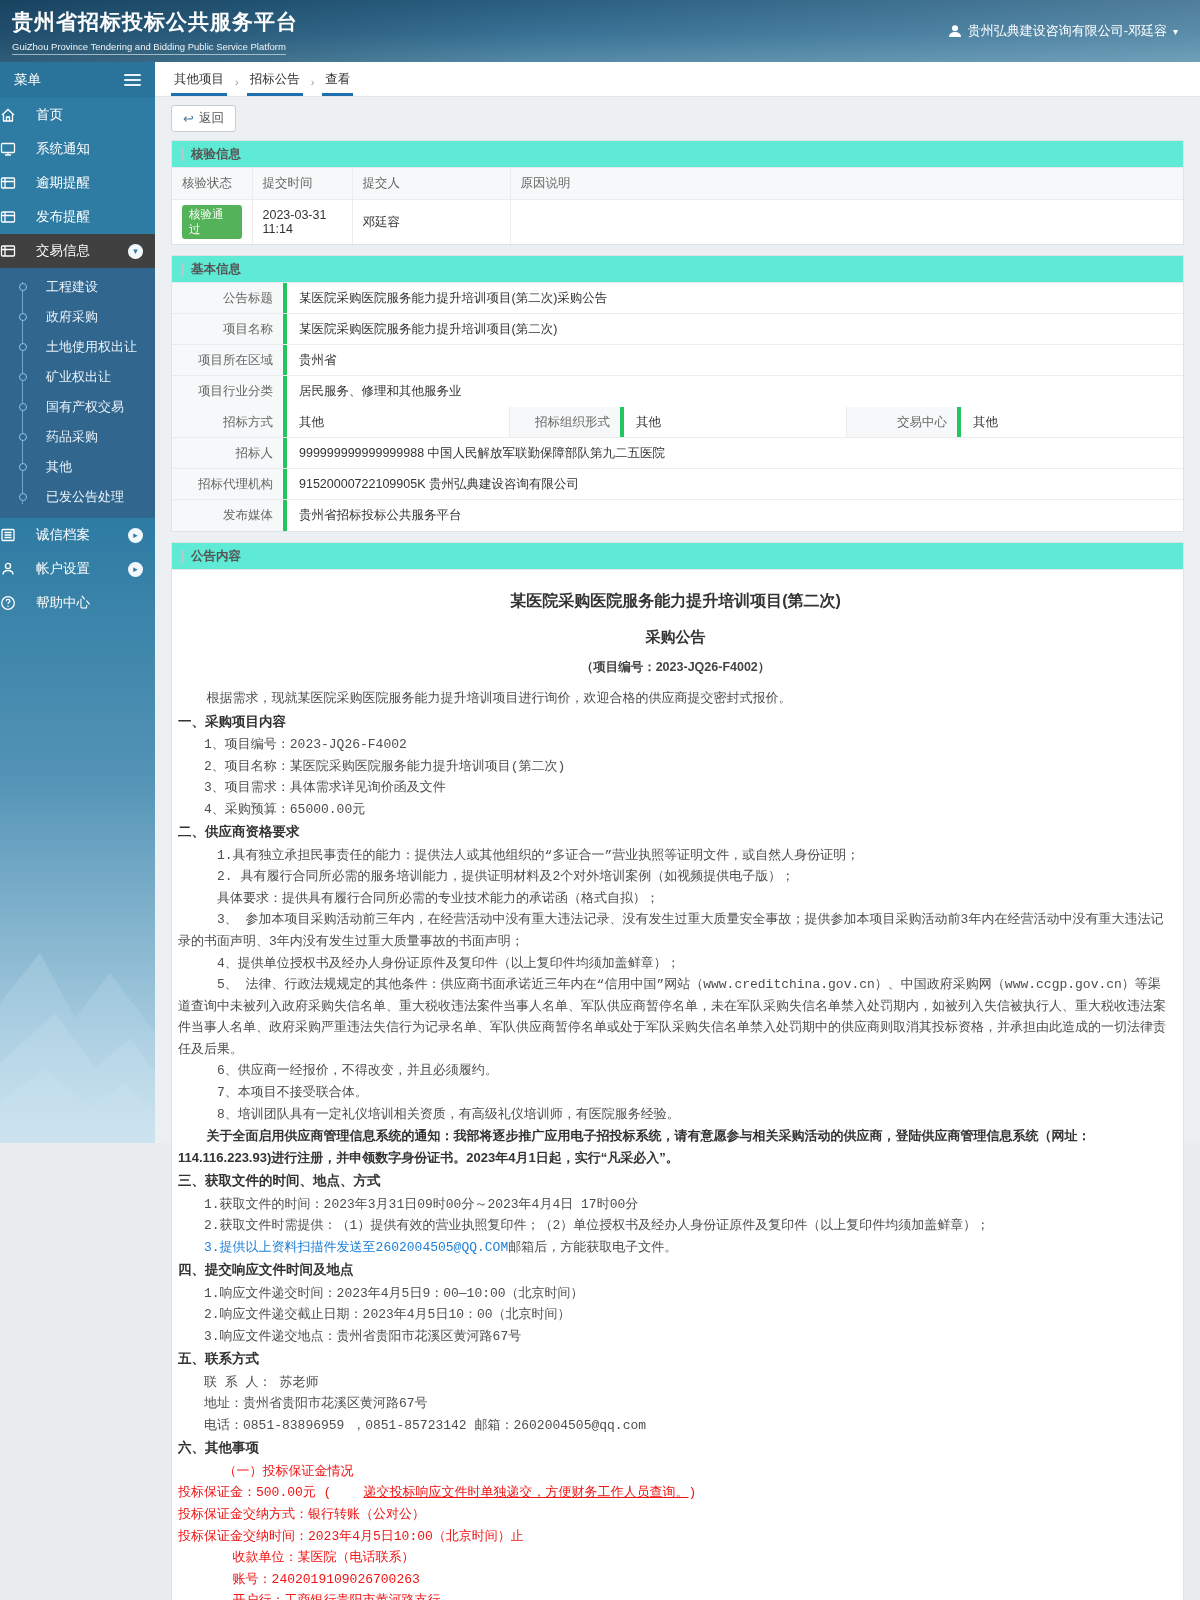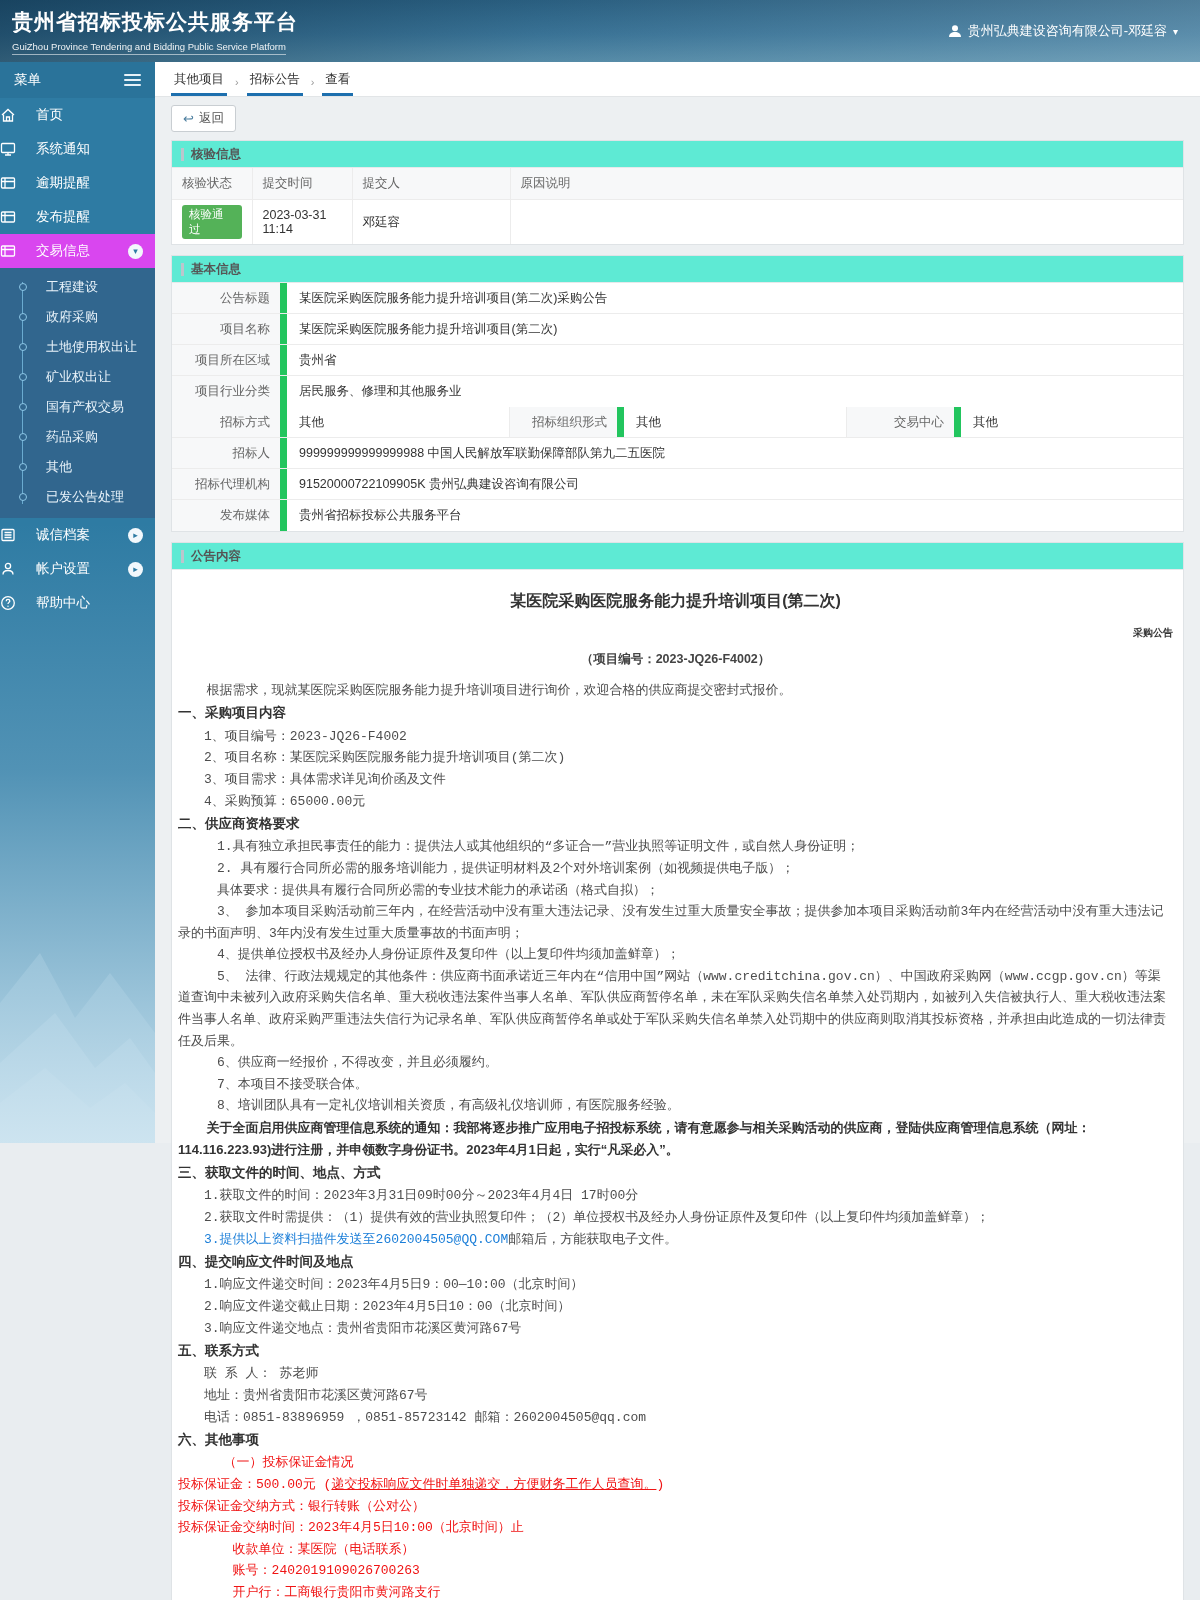--- a/index.html
+++ b/index.html
@@ -31,21 +31,21 @@
   .sidebar::after{ content:''; position:absolute; left:0; right:0; bottom:0; height:620px; pointer-events:none;
     background:linear-gradient(180deg, rgba(46,123,163,0) 0%, rgba(125,175,203,.45) 40%, rgba(176,210,228,.85) 78%, rgba(205,228,240,.95) 100%); }
   .mountains{ position:absolute; bottom:0; left:0; pointer-events:none; }
   .menu-head{ height:36px; display:flex; align-items:center; justify-content:space-between;
     padding:0 14px; font-size:13.5px; background:rgba(0,30,50,.08); }
   .burger{ display:flex; flex-direction:column; gap:3px; cursor:pointer; }
   .burger span{ width:17px; height:2px; background:#e8f2f8; border-radius:1px; }
   .nav-item{ height:34px; display:flex; align-items:center; gap:20px; padding-left:0;
     font-size:13.5px; cursor:pointer; position:relative; z-index:1; }
   .nav-item svg{ flex-shrink:0; }
-  .nav-item.active{ background:#d946ef; }
+  .nav-item.active{ background:#404040; }
   .chev{ margin-left:auto; margin-right:12px; width:15px; height:15px; border-radius:50%;
     background:#f2f8fc; color:#2e7ba3; font-size:9px; line-height:15px; text-align:center; font-weight:bold; }
   .submenu{ background:#31668e; position:relative; padding:4px 0 6px; z-index:1; }
   .submenu::before{ content:''; position:absolute; left:22px; top:14px; bottom:14px; width:1px; background:rgba(125,195,230,.75); }
   .sub-item{ height:30px; line-height:30px; padding-left:46px; font-size:13px; color:#e9f3fa; cursor:pointer; position:relative; }
   .sub-item::before{ content:''; position:absolute; left:19px; top:50%; margin-top:-4px; width:6px; height:6px;
     border:1px solid #8cc6e6; border-radius:50%; background:#31668e; }
 
   
   .main{ flex:1; display:flex; flex-direction:column; background:#edf0f2; min-width:0; }
@@ -69,41 +69,41 @@
   .vtable td{ font-size:12.5px; color:#333; padding:5px 10px; border:1px solid #ececec; height:30px; }
   .vtable th:first-child,.vtable td:first-child{ border-left:none; }
   .vtable th:last-child,.vtable td:last-child{ border-right:none; }
   .vtable td{ border-bottom:none; }
   .badge-ok{ display:inline-block; background:#54b258; color:#fff; font-size:11.5px; padding:2px 7px; border-radius:3px; }
 
   
   .brow{ display:flex; border-bottom:1px solid #ececec; min-height:31px; align-items:stretch; font-size:12.5px; }
   .brow:last-child{ border-bottom:none; }
   .blabel{ width:115px; flex-shrink:0; background:#f7f8f9; color:#666; display:flex; align-items:center;
-    justify-content:flex-end; padding:4px 10px 4px 4px; border-right:7px solid #22c55e; text-align:right; }
+    justify-content:flex-end; padding:4px 10px 4px 4px; border-right:4px solid #22c55e; text-align:right; }
   .bvalue{ flex:1; display:flex; align-items:center; padding:4px 12px; color:#333; }
   .bgroup{ flex:1; display:flex; min-width:0; }
   .bgroup + .bgroup .blabel{ border-left:1px solid #ececec; }
 
   
   .doc{ padding:10px 10px 18px 6px; }
   .dl{ font-family:Liberation Mono, monospace; font-size:13px; color:#4d4d4d; line-height:1.66; }
   .t1{ text-align:center; font-family:"Liberation Sans",sans-serif; font-weight:bold; font-size:16px; color:#333; margin:8px 0 6px; }
-  .t2{ text-align:right; font-family:"Liberation Sans",sans-serif; font-weight:bold; font-size:10px; color:#333; margin:10px 0 6px; }
+  .t2{ text-align:center; font-family:"Liberation Sans",sans-serif; font-weight:bold; font-size:15px; color:#333; margin:10px 0 6px; }
   .t3{ text-align:center; font-family:"Liberation Sans",sans-serif; font-weight:bold; font-size:12.5px; color:#444; margin:8px 0 10px; }
   .para{ text-indent:2.2em; }
   .h{ font-family:"Liberation Sans",sans-serif; font-weight:bold; color:#333; font-size:13.5px; line-height:1.8; }
   .item{ padding-left:2em; }
   .item2{ padding-left:3em; }
   .just{ padding-left:0; text-indent:3em; }
   .notice{ font-family:"Liberation Sans",sans-serif; font-weight:bold; color:#333; text-indent:2.2em; line-height:1.7; }
   .red{ color:#f01414; }
   .ind2{ padding-left:3.5em; }
   .ind3{ padding-left:4.2em; }
-  .u{ text-decoration:underline; }
+  .u{ text-decoration:underline;margin-left:32px; }
   .doc-link{ color:#1b7ed8; cursor:pointer; }
 </style>
 </head>
 <body>
 
 <header class="app-header">
   <div class="brand">
     <div class="brand-title">贵州省招标投标公共服务平台</div>
     <div class="brand-sub">GuiZhou Province Tendering and Bidding Public Service Platform</div>
   </div>

